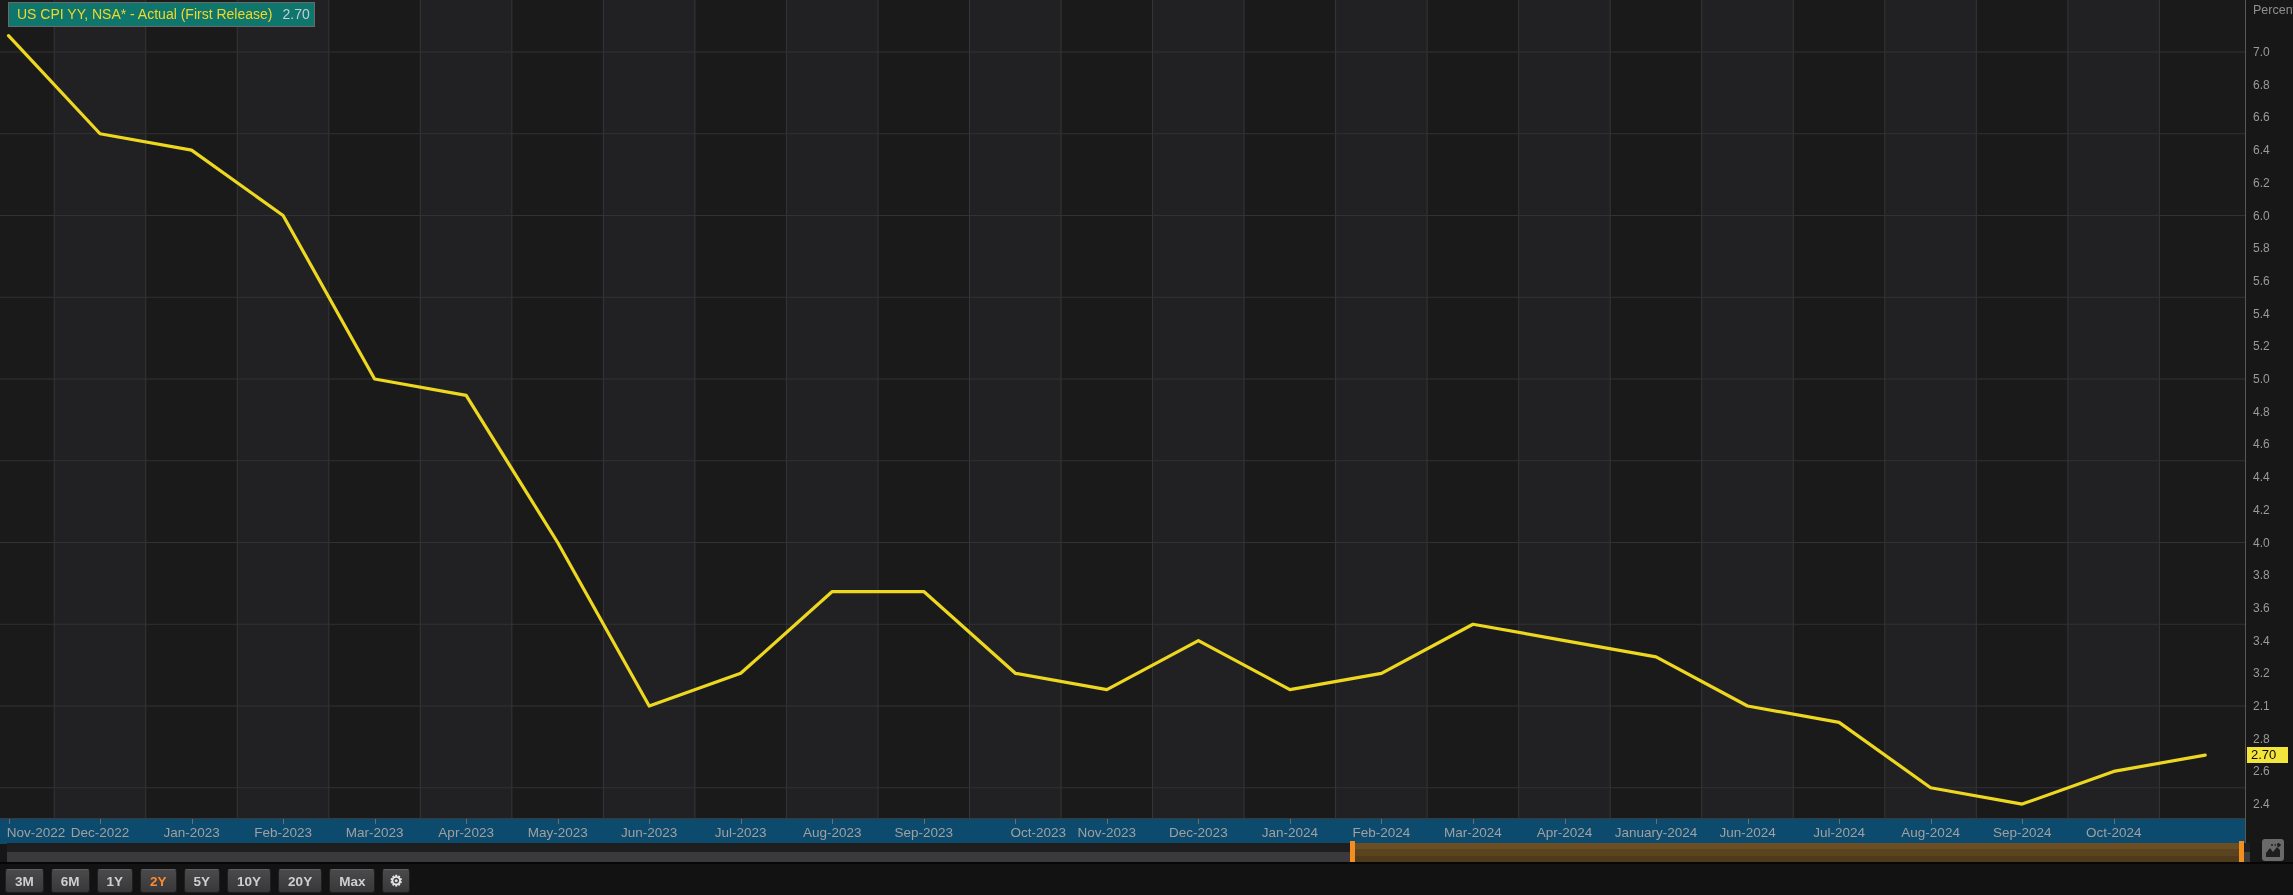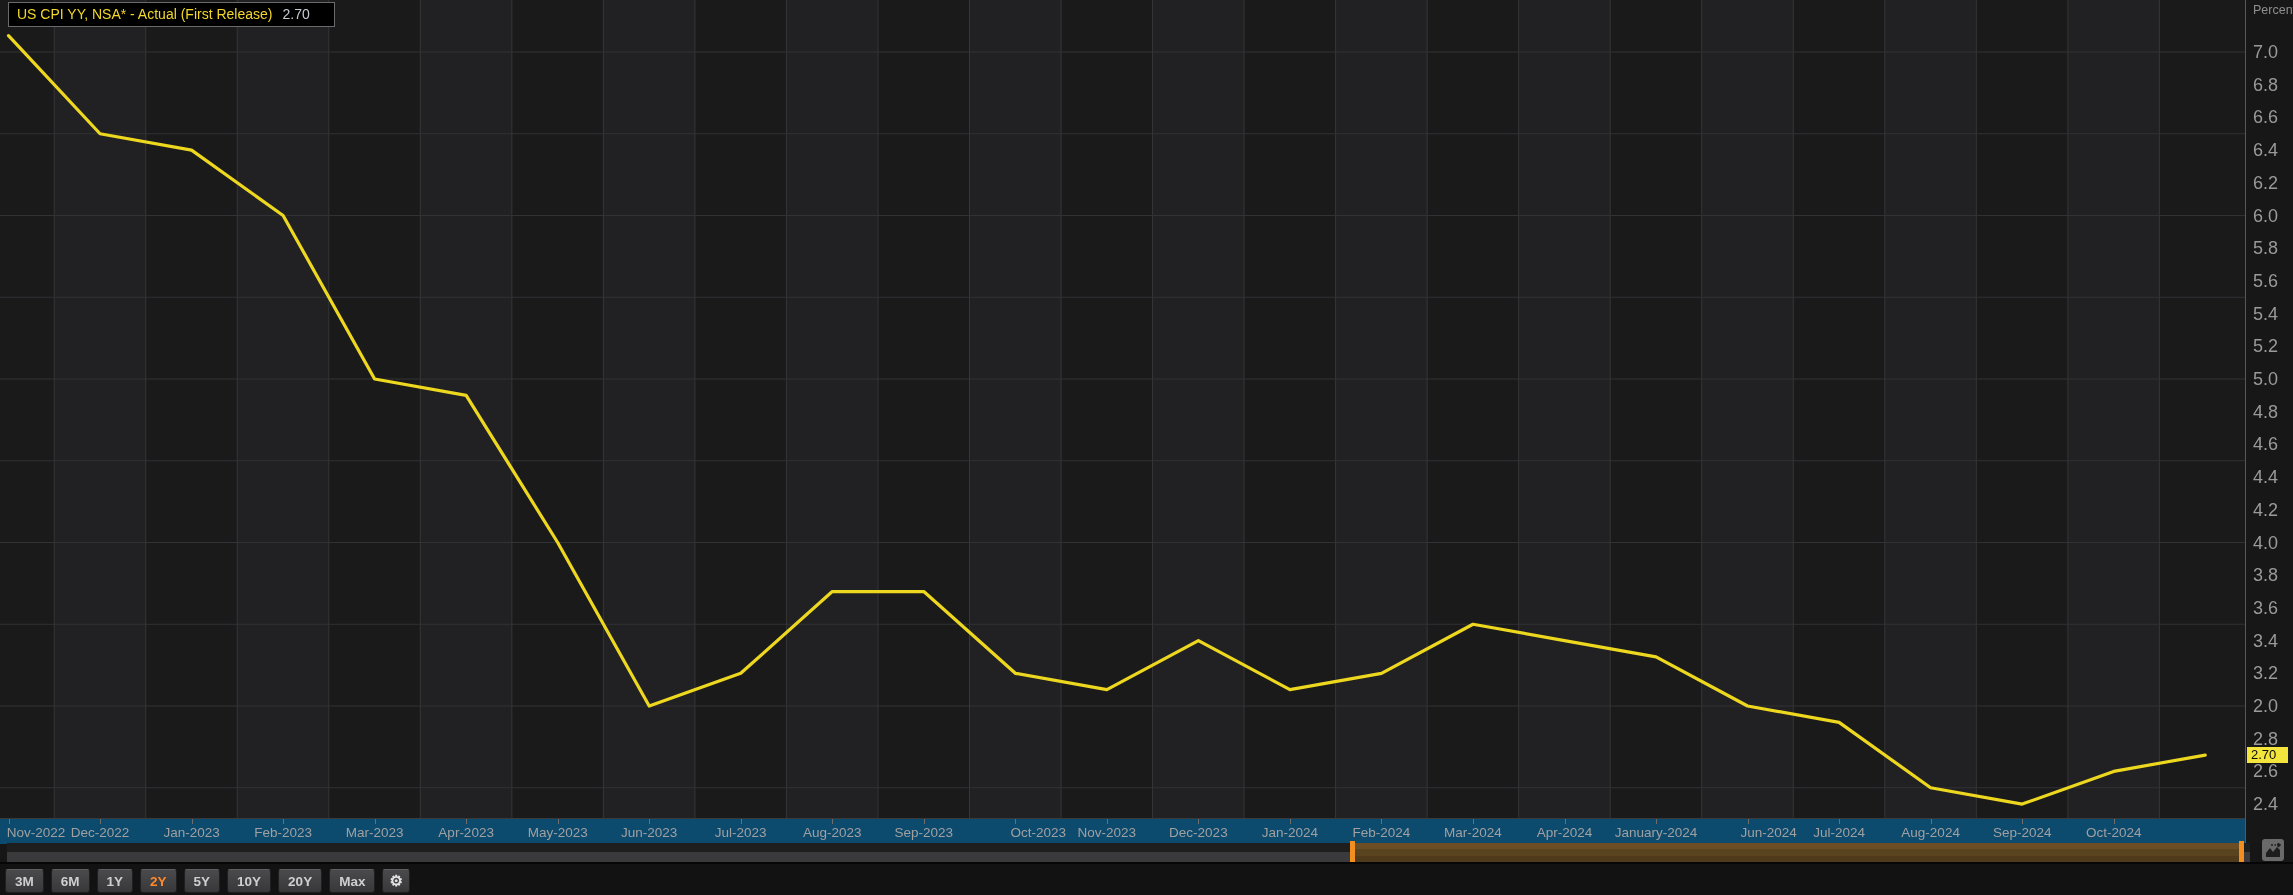--- a/index.html
+++ b/index.html
@@ -5,30 +5,30 @@
   html,body{margin:0;padding:0;background:#0e0e0e;}
   body{width:2293px;height:895px;position:relative;overflow:hidden;
        font-family:"Liberation Sans", sans-serif;}
   .root{position:absolute;inset:0;background:#161616;}
 
   
   .plot{position:absolute;left:0;top:0;width:2245px;height:818px;background:#1a1a1b;}
   .plot svg{position:absolute;left:0;top:0;}
 
   
-  .tooltip{position:absolute;left:8px;top:2px;background:#000000;border:1px solid #6a6a6a;
-           padding:2px 24px 3px 8px;white-space:nowrap;z-index:5;}
+  .tooltip{position:absolute;left:8px;top:2px;background:#0f766e;border:1px solid #6a6a6a;
+           padding:2px 4px 3px 8px;white-space:nowrap;z-index:5;}
   .tooltip .lbl{color:#f2d829;font-size:14px;}
   .tooltip .val{color:#c6ccd4;font-size:14px;margin-left:10px;}
 
   
   .yaxis{position:absolute;left:2245px;top:0;width:48px;height:843px;
          background:#171717;border-left:1px solid #58585a;}
   .ytitle{position:absolute;left:7px;top:3px;font-size:12.5px;color:#8f8f8f;}
-  .ytick{position:absolute;left:7px;font-size:18px;color:#9a9a9a;line-height:16px;}
+  .ytick{position:absolute;left:7px;font-size:12px;color:#9a9a9a;line-height:16px;}
   .ybadge{position:absolute;left:1px;width:37px;font-size:13px;color:#0a0a0a;
           background:#f3e53b;line-height:16px;text-align:left;padding-left:4px;}
 
   
   .xaxis{position:absolute;left:0;top:818px;width:2245px;height:25px;background:#0c4a6e;
          border-top:1px solid #3a3a3a;}
   .xtick{position:absolute;top:0;width:1px;height:5px;background:#6e6e6e;}
   .xlabel{position:absolute;top:6px;transform:translateX(-50%);font-size:13.5px;
           color:#a0a0a0;white-space:nowrap;}
 
@@ -148,21 +148,21 @@
         <div class="ytick" style="top: 371px;">5.0</div>
         <div class="ytick" style="top: 403.7px;">4.8</div>
         <div class="ytick" style="top: 436.4px;">4.6</div>
         <div class="ytick" style="top: 469px;">4.4</div>
         <div class="ytick" style="top: 501.8px;">4.2</div>
         <div class="ytick" style="top: 534.5px;">4.0</div>
         <div class="ytick" style="top: 567.2px;">3.8</div>
         <div class="ytick" style="top: 599.9px;">3.6</div>
         <div class="ytick" style="top: 632.6px;">3.4</div>
         <div class="ytick" style="top: 665.3px;">3.2</div>
-        <div class="ytick" style="top: 698px;">2.0</div>
+        <div class="ytick" style="top: 698px;">2.1</div>
         <div class="ytick" style="top: 730.7px;">2.8</div>
         <div class="ytick" style="top: 763.4px;">2.6</div>
         <div class="ytick" style="top: 796.1px;">2.4</div>
       </div>
     <div class="ybadge" id="y-badge" style="top: 747.05px;">2.70</div>
   </div>
 
   <div class="xaxis" id="x-axis">
       <div class="xtick" style="left: 8.5px;"></div>
       <div class="xlabel" style="left: 36px;">Nov-2022</div>
@@ -196,21 +196,21 @@
       <div class="xlabel" style="left: 1289.92px;">Jan-2024</div>
       <div class="xtick" style="left: 1381.45px;"></div>
       <div class="xlabel" style="left: 1381.45px;">Feb-2024</div>
       <div class="xtick" style="left: 1472.98px;"></div>
       <div class="xlabel" style="left: 1472.98px;">Mar-2024</div>
       <div class="xtick" style="left: 1564.51px;"></div>
       <div class="xlabel" style="left: 1564.51px;">Apr-2024</div>
       <div class="xtick" style="left: 1656.04px;"></div>
       <div class="xlabel" style="left: 1656.04px;">January-2024</div>
       <div class="xtick" style="left: 1747.57px;"></div>
-      <div class="xlabel" style="left: 1747.57px; margin-left: 21px;">Jun-2024</div>
+      <div class="xlabel" style="left: 1747.57px;">Jun-2024</div>
       <div class="xtick" style="left: 1839.1px;"></div>
       <div class="xlabel" style="left: 1839.1px;">Jul-2024</div>
       <div class="xtick" style="left: 1930.63px;"></div>
       <div class="xlabel" style="left: 1930.63px;">Aug-2024</div>
       <div class="xtick" style="left: 2022.16px;"></div>
       <div class="xlabel" style="left: 2022.16px;">Sep-2024</div>
       <div class="xtick" style="left: 2113.69px;"></div>
       <div class="xlabel" style="left: 2113.69px;">Oct-2024</div>
     </div>
 

